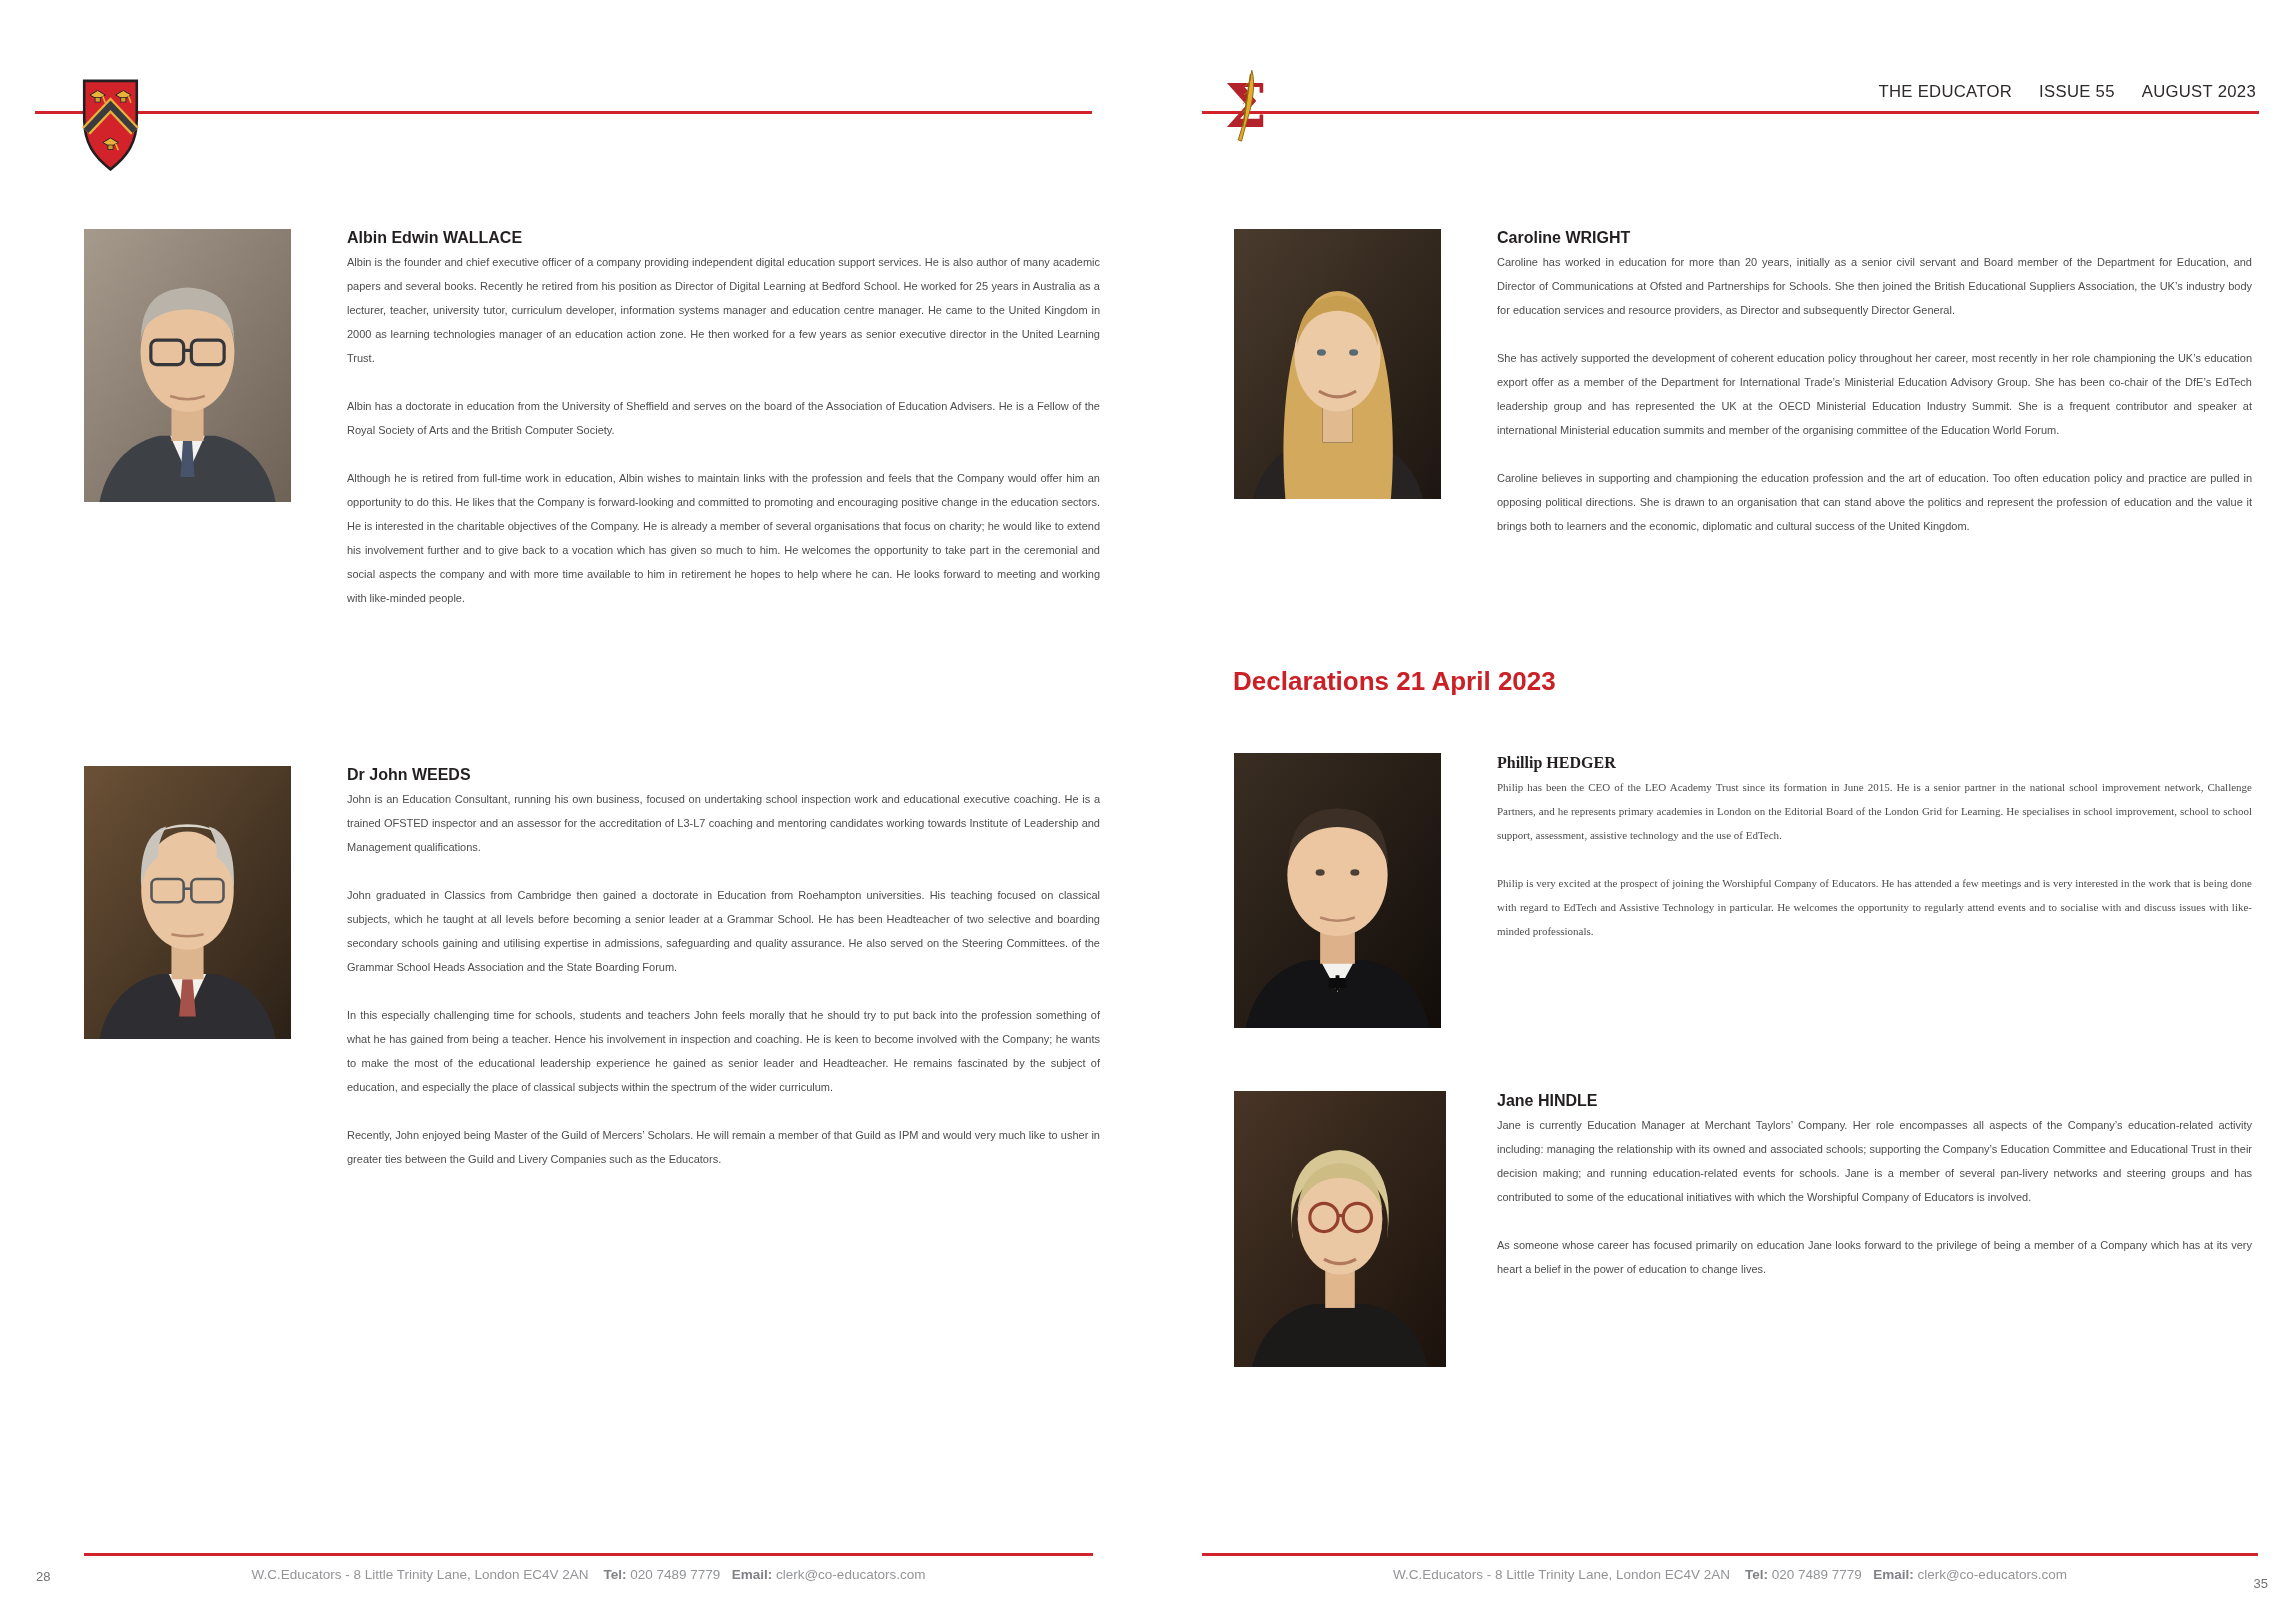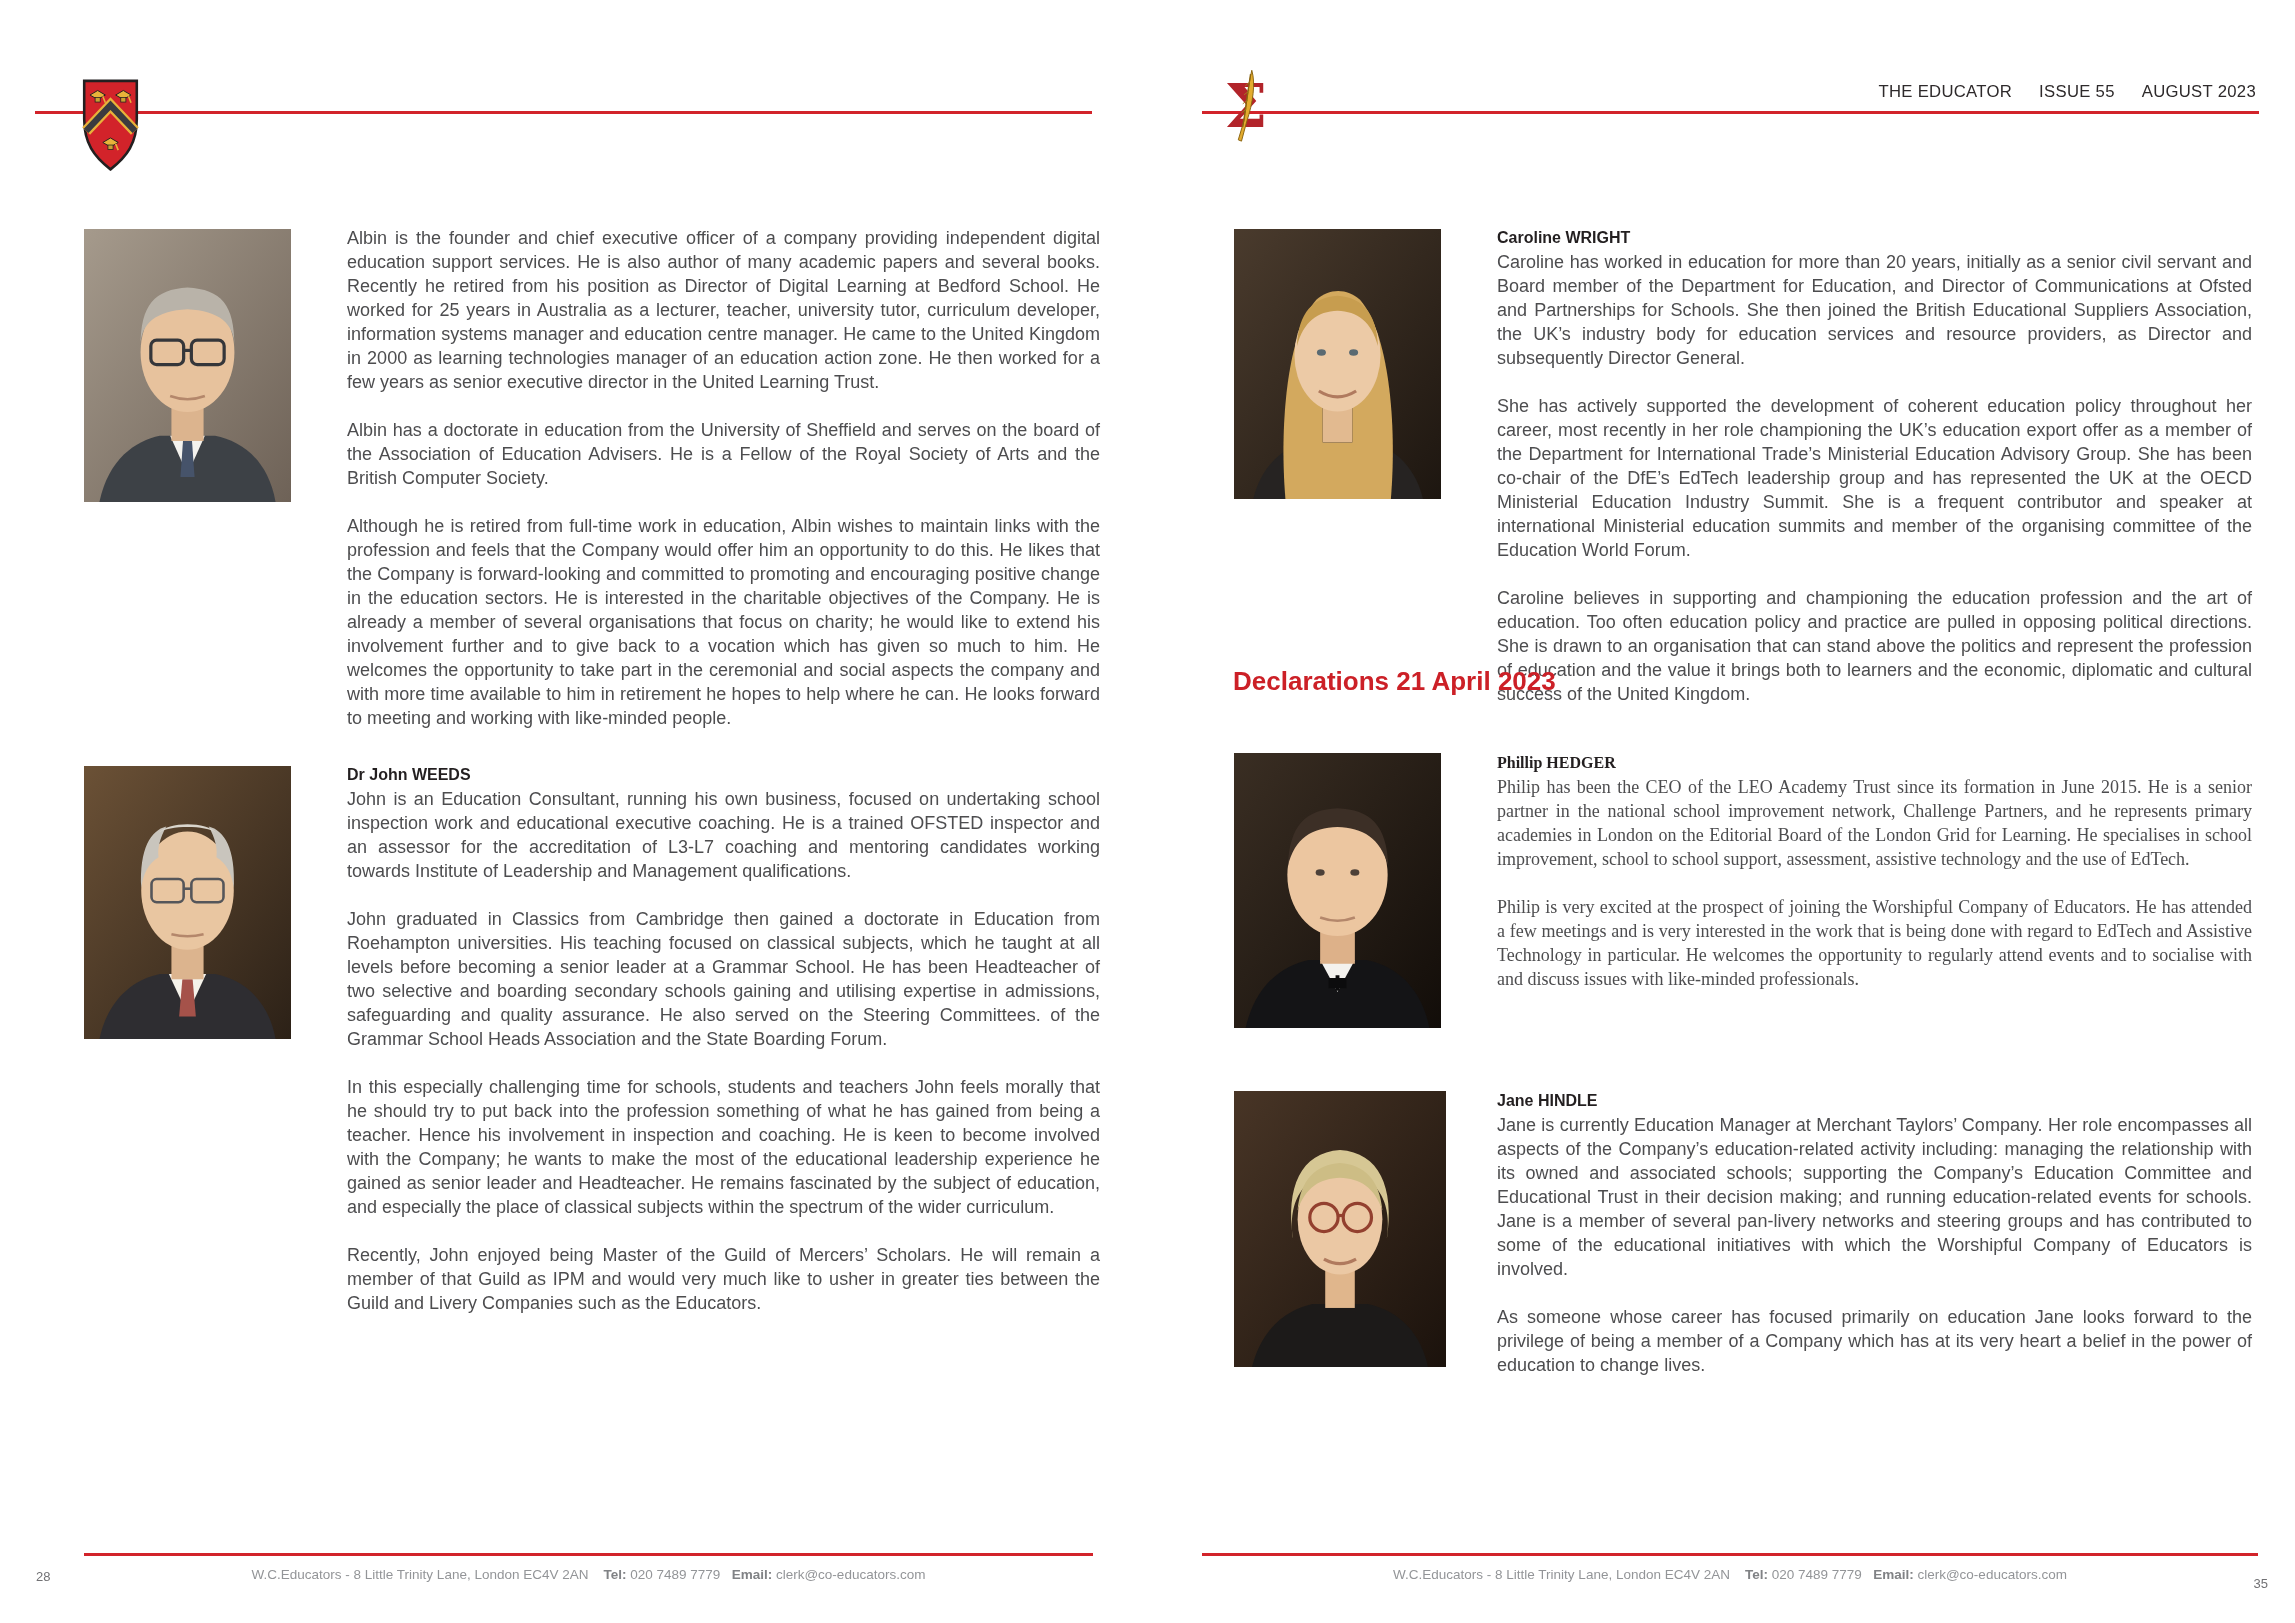--- a/index.html
+++ b/index.html
@@ -13,21 +13,21 @@
     letter-spacing:0.3px;white-space:nowrap;
   }
   .masthead span{margin-left:22px;}
   .masthead span:first-child{margin-left:0;}
   .portrait{position:absolute;margin:0;padding:0;line-height:0;}
   .profile{position:absolute;}
   .profile-name{
     font-size:16px;font-weight:bold;color:#231f20;line-height:24px;margin:0;
   }
   .profile p{
-    font-size:18px;line-height:24px;text-align:justify;margin:0 0 24px 0;color:#4d4d4f;
+    font-size:11px;line-height:24px;text-align:justify;margin:0 0 24px 0;color:#4d4d4f;
   }
   .profile p:last-child{margin-bottom:0;}
   .section-heading{
     position:absolute;font-size:26px;font-weight:bold;color:#cc2027;line-height:28px;margin:0;
     white-space:nowrap;
   }
   .footer-text{
     position:absolute;top:1567px;font-size:13.5px;color:#939598;text-align:center;white-space:nowrap;
   }
   .footer-text b{color:#808285;}
@@ -101,20 +101,21 @@
       <g stroke="#35363a" stroke-width="5" fill="none">
         <rect x="104" y="173" width="51" height="38" rx="9"></rect>
         <rect x="167" y="173" width="51" height="38" rx="9"></rect>
         <line x1="155" y1="189" x2="167" y2="189"></line>
       </g>
       <path d="M134,260 Q161,270 188,260" stroke="#b4876b" stroke-width="4" fill="none"></path>
     </svg>
   </figure>
 
   <section class="profile" style="left:347px;top:226px;width:753px;">
+    <h3 class="profile-name">Albin Edwin WALLACE</h3>
     <p>Albin is the founder and chief executive officer of a company providing independent digital education support services. He is also author of many academic papers and several books. Recently he retired from his position as Director of Digital Learning at Bedford School. He worked for 25 years in Australia as a lecturer, teacher, university tutor, curriculum developer, information systems manager and education centre manager. He came to the United Kingdom in 2000 as learning technologies manager of an education action zone. He then worked for a few years as senior executive director in the United Learning Trust.</p>
     <p>Albin has a doctorate in education from the University of Sheffield and serves on the board of the Association of Education Advisers. He is a Fellow of the Royal Society of Arts and the British Computer Society.</p>
     <p>Although he is retired from full-time work in education, Albin wishes to maintain links with the profession and feels that the Company would offer him an opportunity to do this. He likes that the Company is forward-looking and committed to promoting and encouraging positive change in the education sectors. He is interested in the charitable objectives of the Company. He is already a member of several organisations that focus on charity; he would like to extend his involvement further and to give back to a vocation which has given so much to him. He welcomes the opportunity to take part in the ceremonial and social aspects the company and with more time available to him in retirement he hopes to help where he can. He looks forward to meeting and working with like-minded people.</p>
   </section>
 
   <figure class="portrait" style="left:84px;top:766px;width:207px;height:273px;">
     <svg viewBox="0 0 322 425" width="207" height="273" preserveAspectRatio="none">
       <defs>
         <linearGradient id="bgJ" x1="0" y1="0" x2="1" y2="1">
           <stop offset="0" stop-color="#6b5136"></stop>

